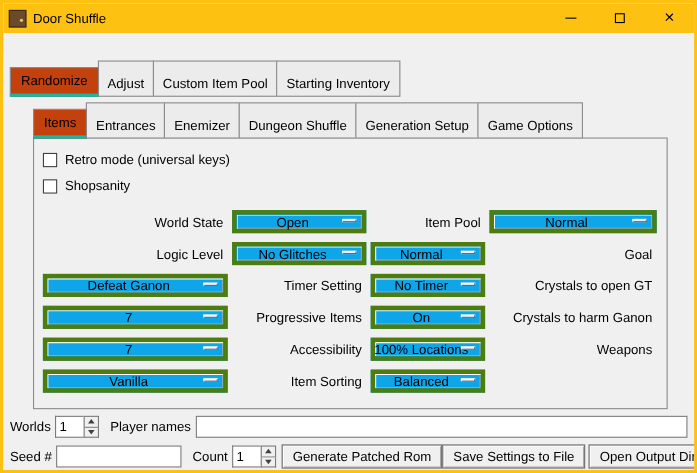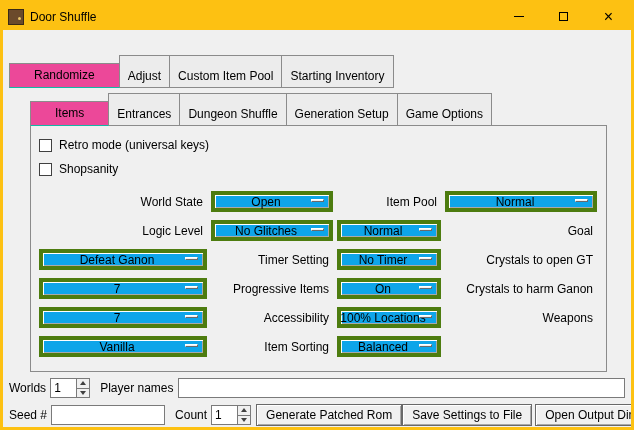--- a/index.html
+++ b/index.html
@@ -30,22 +30,22 @@
   .body{flex:1;display:flex;flex-direction:column;background:#f0f0f0;padding:6px 3px 5px 3px;}
 
   
   .tabstrip{display:flex;align-items:flex-end;position:relative;z-index:2;margin-bottom:-1px;}
   .tab{
     padding:13px 8px 4px;border:1px solid #8b8b8b;background:#ececec;
     cursor:pointer;white-space:nowrap;position:relative;
   }
   .tab + .tab{margin-left:-1px;}
   .tab.active{
-    background:#ec4899;z-index:3;margin-top:-2px;
-    padding:4px 24px 5px;border-bottom:1px solid #14b8a6;
+    background:#c2410c;z-index:3;margin-top:-2px;
+    padding:4px 9px 5px;border-bottom:3px solid #14b8a6;
   }
   .main-tabs{margin-left:3px;}
   .sub-tabs{margin-left:24px;margin-top:6px;}
 
   
   .sub-panel{
     margin:0 21px 0 24px;border:1px solid #8b8b8b;background:#f0f0f0;
     padding:7px 0 14px 8px;position:relative;z-index:1;
   }
 
@@ -134,20 +134,21 @@
     <div class="tabstrip main-tabs">
       <div class="tab active">Randomize</div>
       <div class="tab">Adjust</div>
       <div class="tab">Custom Item Pool</div>
       <div class="tab">Starting Inventory</div>
     </div>
 
     <div class="tabstrip sub-tabs">
       <div class="tab active">Items</div>
       <div class="tab">Entrances</div>
+      <div class="tab">Enemizer</div>
       <div class="tab">Dungeon Shuffle</div>
       <div class="tab">Generation Setup</div>
       <div class="tab">Game Options</div>
     </div>
 
     <div class="sub-panel">
 
       <div class="check-row">
         <span class="checkbox"></span>
         <span class="check-label">Retro mode (universal keys)</span>

